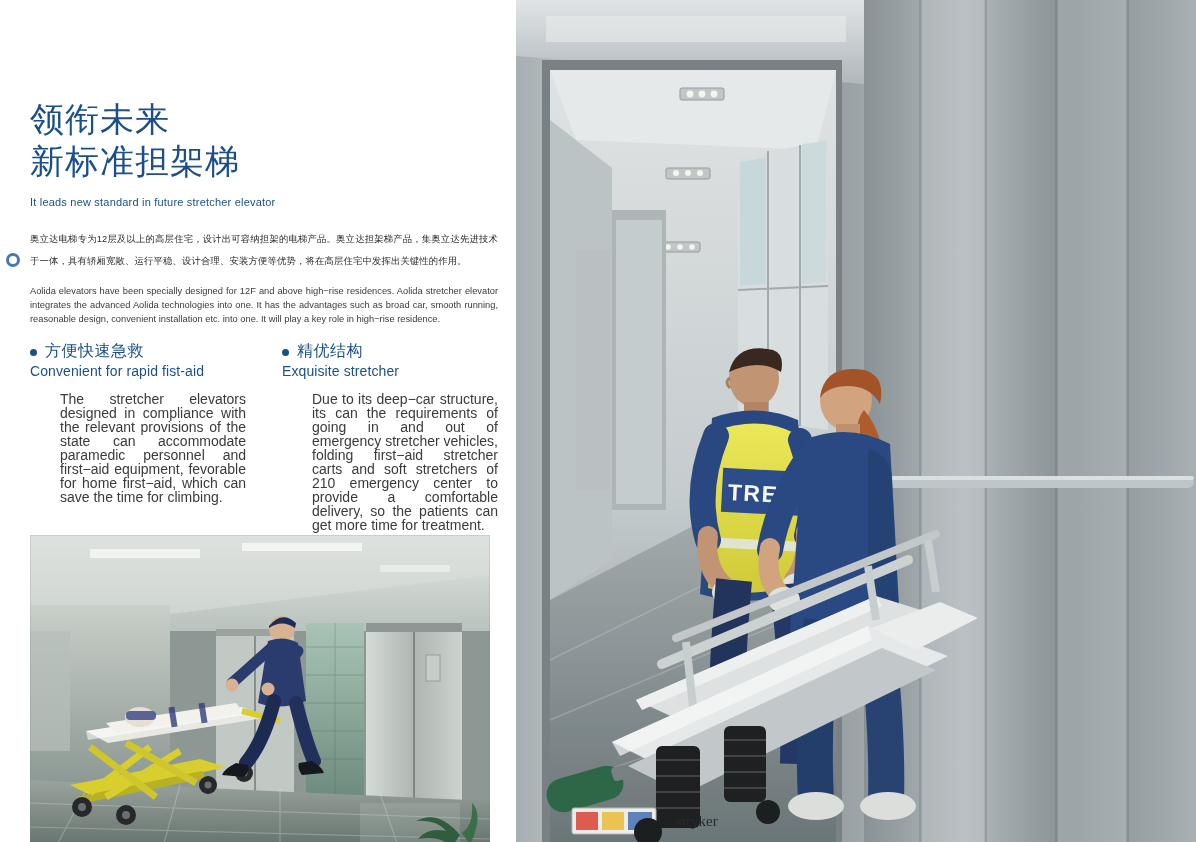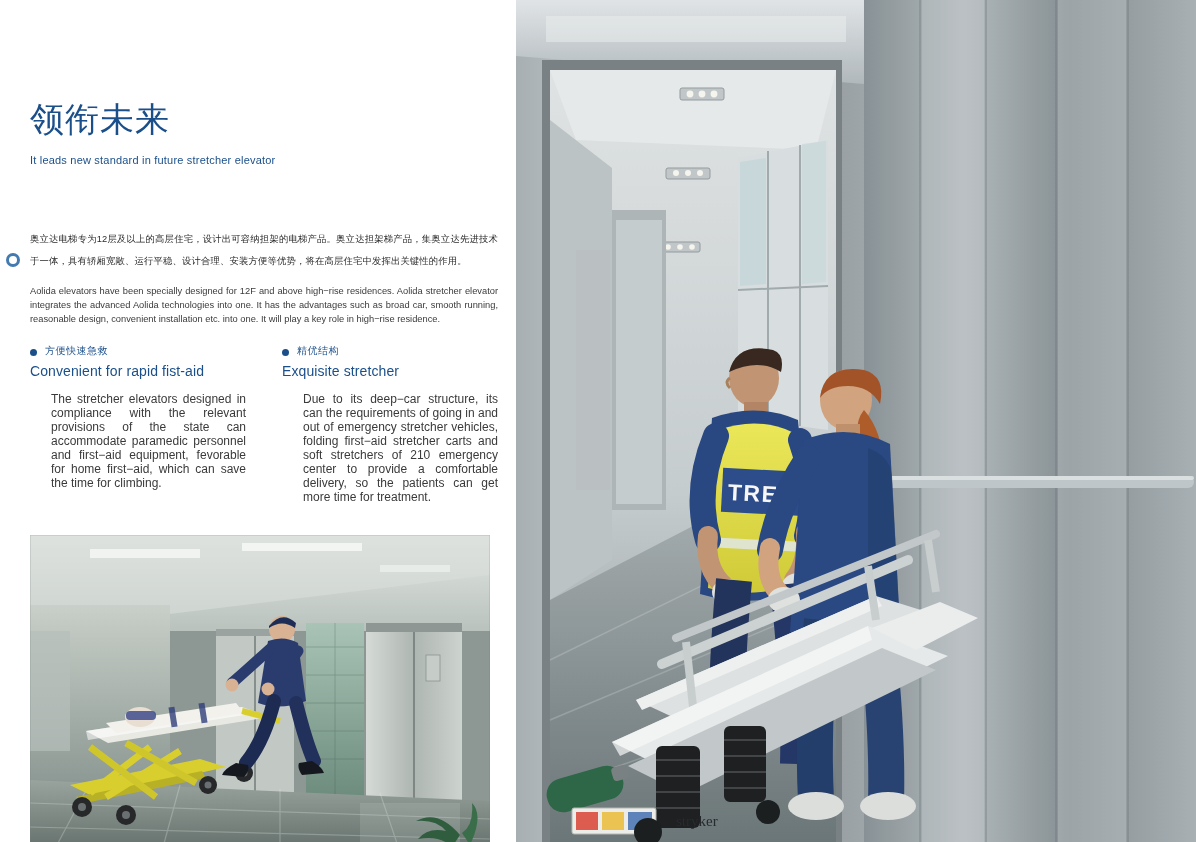--- a/index.html
+++ b/index.html
@@ -100,21 +100,21 @@
   .bullet {
     display: inline-block;
     width: 7px; height: 7px;
     border-radius: 50%;
     background: #1b4f8a;
     margin-top: 7px;
     flex: 0 0 auto;
   }
   .feature-title-cn {
     color: #1b4f8a;
-    font-size: 10px;
+    font-size: 16px;
     line-height: 18px;
     letter-spacing: 0.5px;
     text-align: right;
   }
   .feature-title-en {
     color: #1b4f8a;
     font-size: 14px;
     margin-top: 3px;
     letter-spacing: 0.1px;
   }
@@ -122,23 +122,23 @@
     margin-top: 16px;
     margin-left: 15px;
     color: #2b2b2b;
     font-size: 9.2px;
     line-height: 15px;
     text-align: justify;
     letter-spacing: 0.1px;
   }
   .feature-body-en {
     margin-top: 13px;
-    margin-left: 21px;
+    margin-left: 30px;
     color: #3a3a3a;
-    font-size: 12px;
+    font-size: 14px;
     line-height: 14px;
     text-align: justify;
   }
 
   
   .photo-left {
     position: absolute;
     left: 30px; top: 519px;
     width: 460px; height: 323px;
     overflow: hidden;
@@ -158,20 +158,21 @@
 </style>
 </head>
 <body>
 
 <div class="page">
 
   <div class="left-col">
 
     <div class="title-block">
       <div class="title-cn">领衔未来</div>
+      <div class="title-cn">新标准担架梯</div>
       <div class="title-en">It leads new standard in future stretcher elevator</div>
     </div>
 
     <div class="edge-dot"></div>
 
     <div class="intro-block">
       <div class="intro-cn">奥立达电梯专为12层及以上的高层住宅，设计出可容纳担架的电梯产品。奥立达担架梯产品，集奥立达先进技术于一体，具有轿厢宽敞、运行平稳、设计合理、安装方便等优势，将在高层住宅中发挥出关键性的作用。</div>
       <div class="intro-en">Aolida elevators have been specially designed for 12F and above high−rise residences. Aolida stretcher elevator integrates the advanced Aolida technologies into one. It has the advantages such as broad car, smooth running, reasonable design, convenient installation etc. into one. It will play a key role in high−rise residence.</div>
     </div>
 

